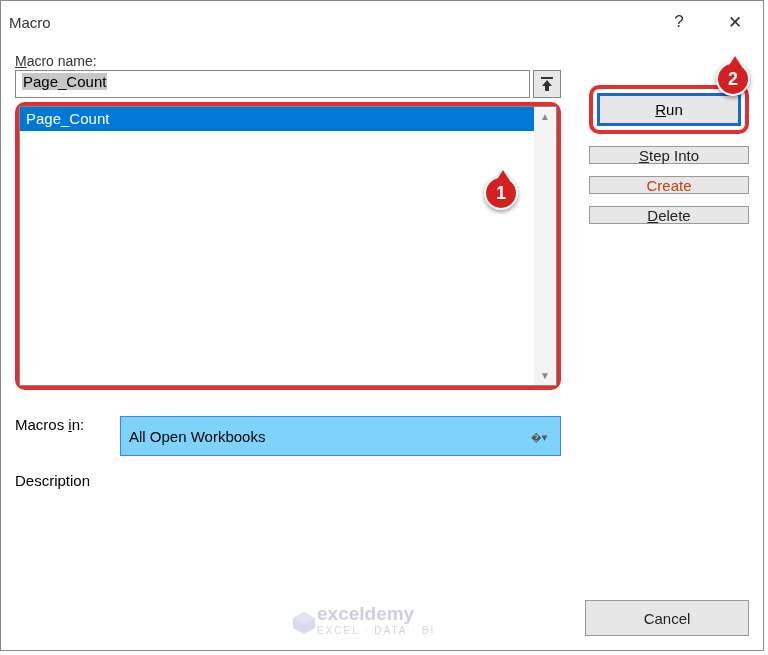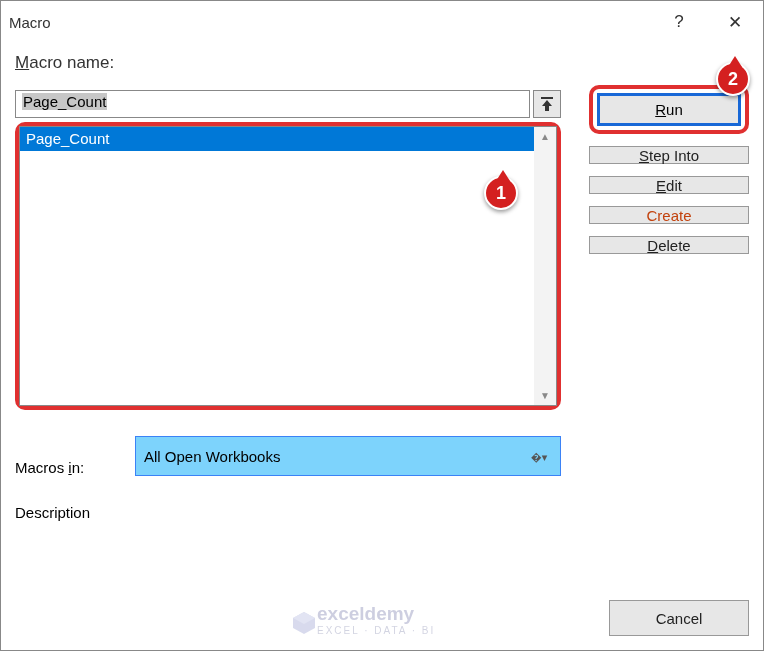--- a/index.html
+++ b/index.html
@@ -46,21 +46,21 @@
       flex-direction: column;
       position: relative;
     }
     .macro-name-row {
       display: flex;
       align-items: flex-start;
       gap: 28px;
     }
     .left-col { flex: 1; }
     .right-col { width: 160px; display: flex; flex-direction: column; gap: 12px; margin-top: 32px; }
-    .label-small { font-size: 17px; color: #333; margin-bottom: 17px; }
+    .label-small { font-size: 14px; color: #333; margin-bottom: 1px; }
     .underline { text-decoration: underline; }
     .input-row { display: flex; gap: 3px; }
     .name-input {
       flex: 1;
       height: 28px;
       border: 1px solid #888;
       background: #fff;
       padding: 2px 6px;
       font-size: 15px;
       font-family: inherit;
@@ -128,22 +128,22 @@
       height: 33px;
       border: 3.5px solid #1868d7;
       background: #e7e7e7;
       font-size: 15px;
       display: flex;
       align-items: center;
       justify-content: center;
     }
     .macros-in-row {
       display: flex;
-      align-items: flex-end;
-      gap: 25px;
+      align-items: flex-start;
+      gap: 10px;
       margin-top: 26px;
     }
     .macros-in-label { width: 95px; font-size: 15px; }
     .select-box {
       flex: 1;
       max-width: 450px;
       height: 40px;
       border: 1px solid #3b82f6;
       background: #7dd3fc;
       display: flex;
@@ -154,30 +154,30 @@
     .select-box .sp { flex: 1; }
     .select-chev {
       width: 26px;
       height: 26px;
       display: flex;
       align-items: center;
       justify-content: center;
       font-size: 11px;
       color: #555;
     }
-    .desc-label { margin-top: 28px; font-size: 15px; }
+    .desc-label { margin-top: 16px; font-size: 15px; }
     .bottom-row {
       position: absolute;
       bottom: 14px;
       right: 14px;
       display: flex;
       gap: 14px;
       align-items: center;
     }
-    .cancel-btn { width: 140px; height: 36px; }
+    .cancel-btn { width: 164px; height: 36px; }
     .watermark {
       position: absolute;
       bottom: 14px;
       left: 290px;
       display: flex;
       align-items: flex-end;
       gap: 0;
       opacity: 0.33;
       color: #6a6ea3;
       font-size: 19px;
@@ -272,23 +272,20 @@
 
       <div class="right-col">
         <div class="run-wrap">
           <div class="run-btn">
             <span><span class="underline">R</span><span>un</span></span>
           </div>
         </div>
         <div class="btn">
           <span><span class="underline">S</span><span>tep Into</span></span>
         </div>
-        <div class="btn">
-          <span><span class="underline">E</span><span>dit</span></span>
-        </div>
         <div class="btn disabled">
           <span>Create</span>
         </div>
         <div class="btn">
           <span><span class="underline">D</span><span>elete</span></span>
         </div>
       </div>
     </div>
 
     <div class="watermark">

